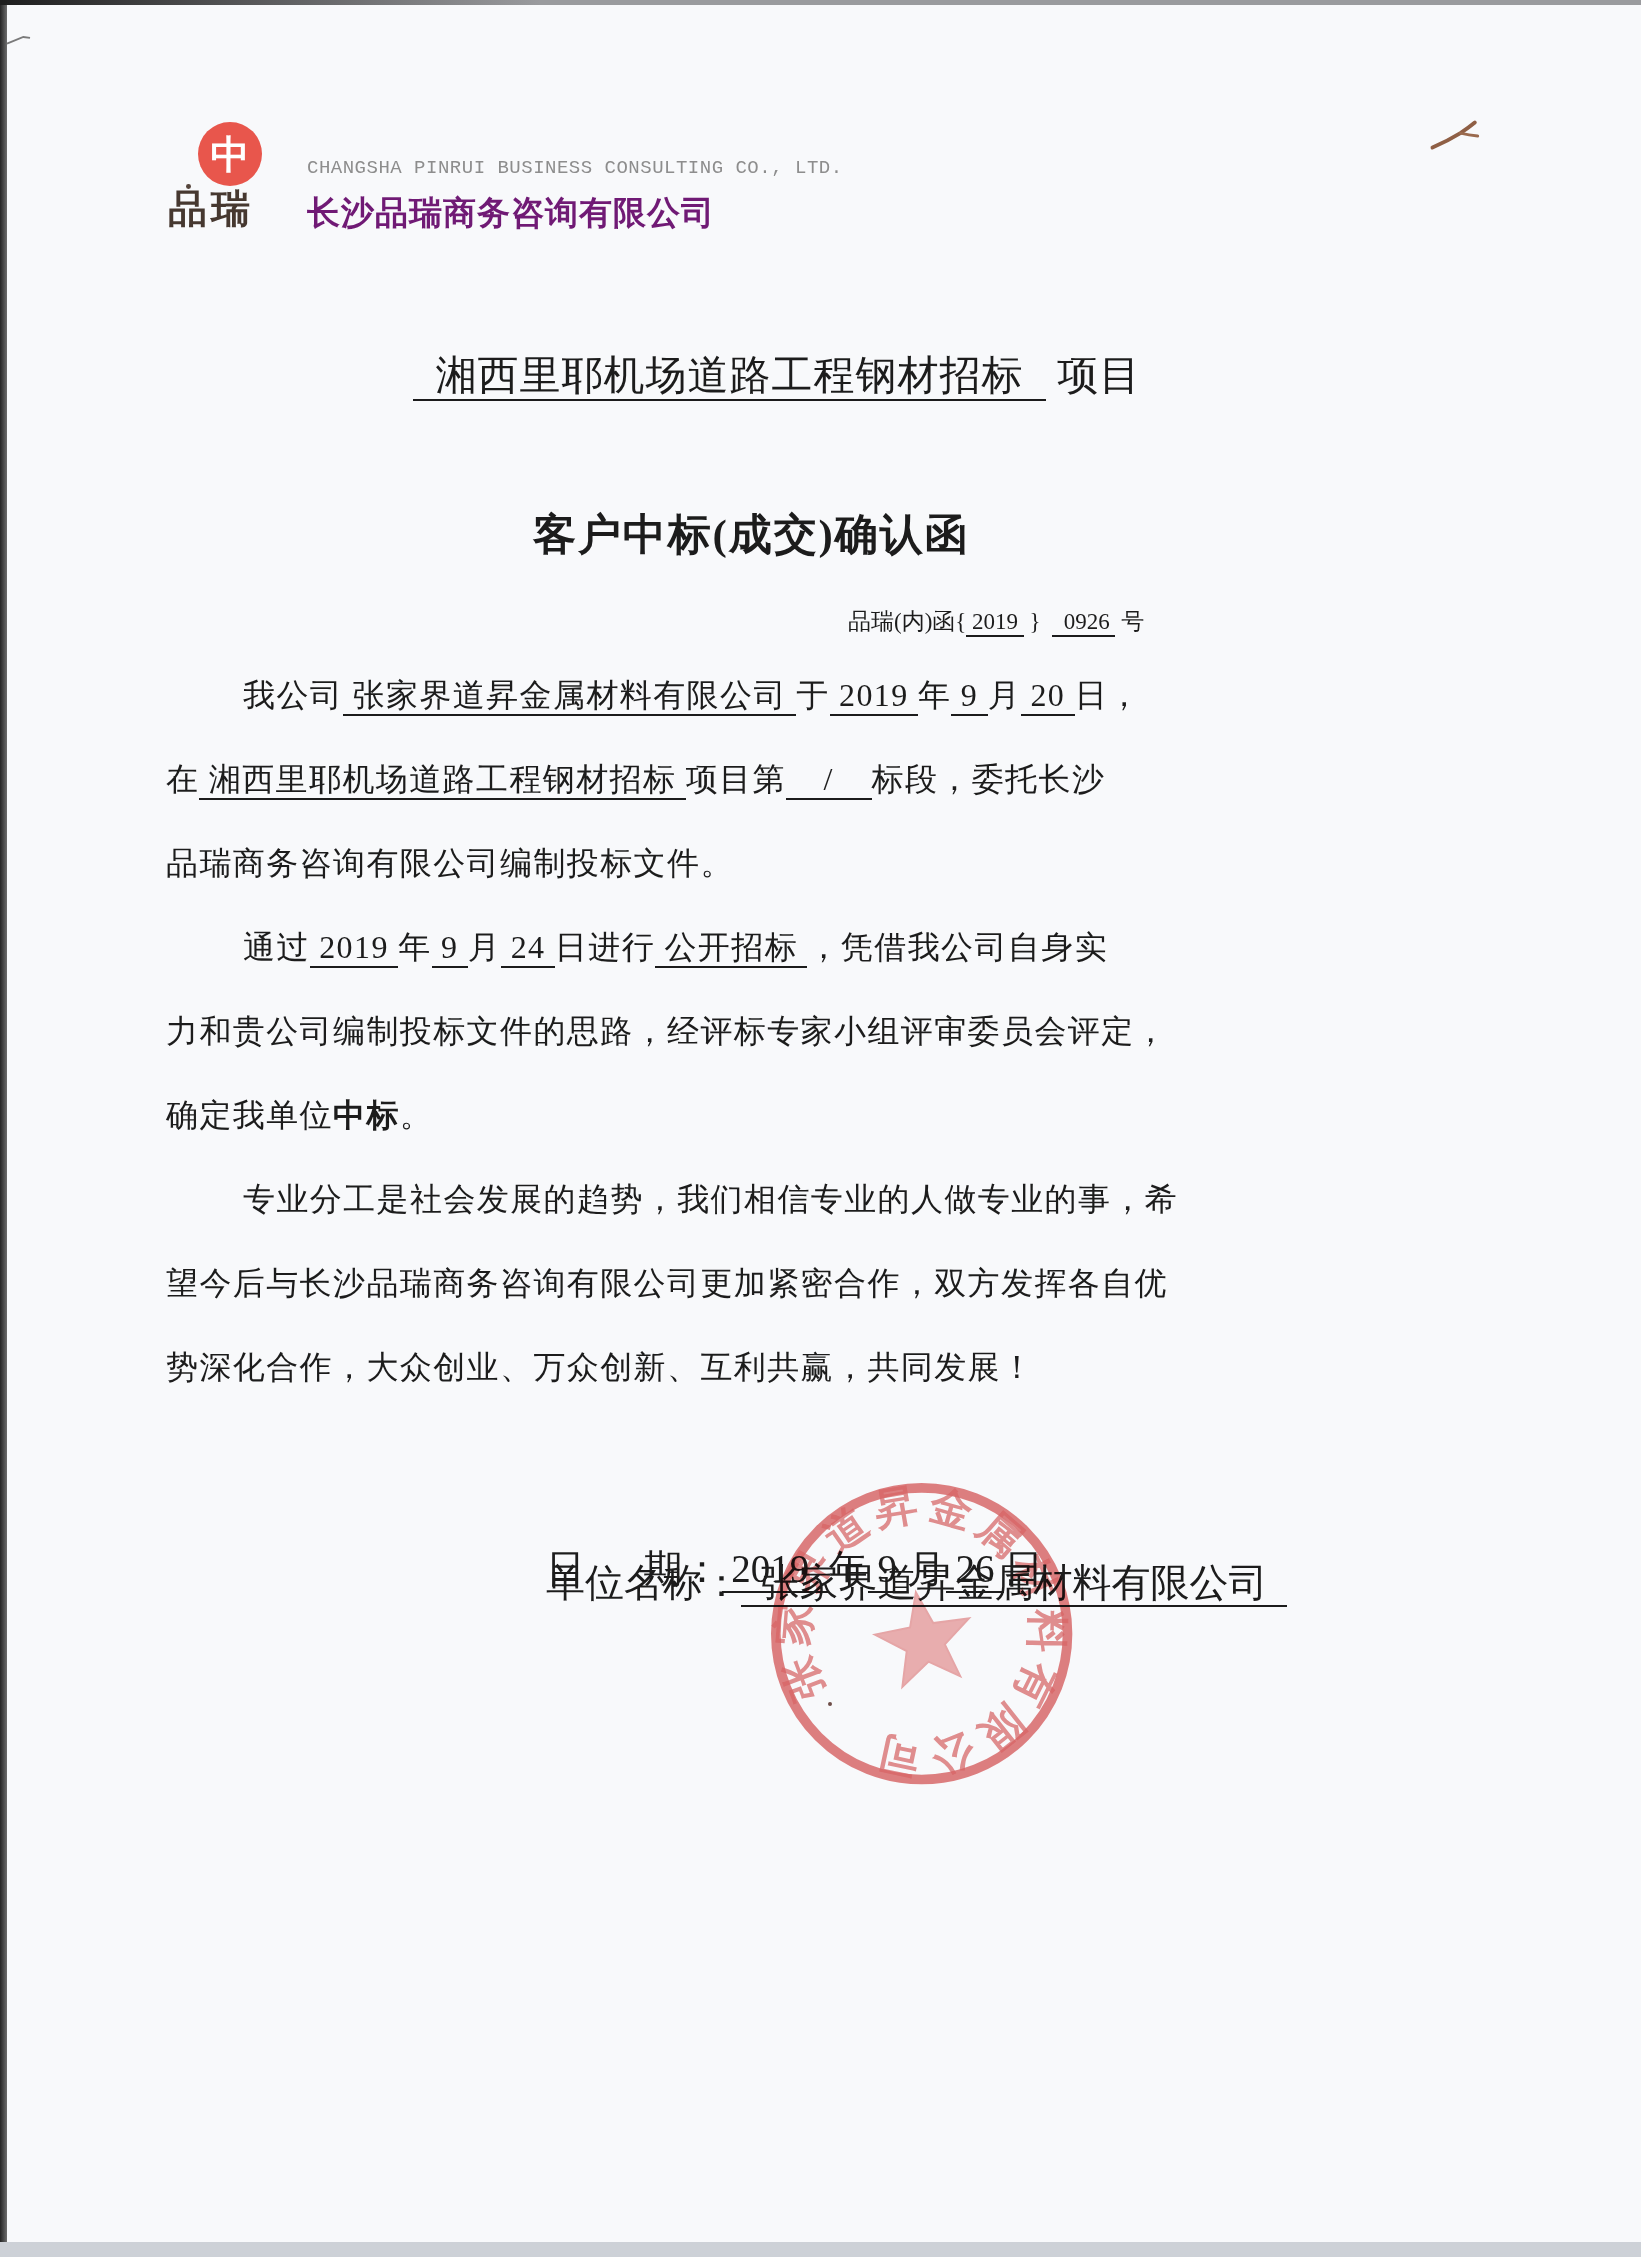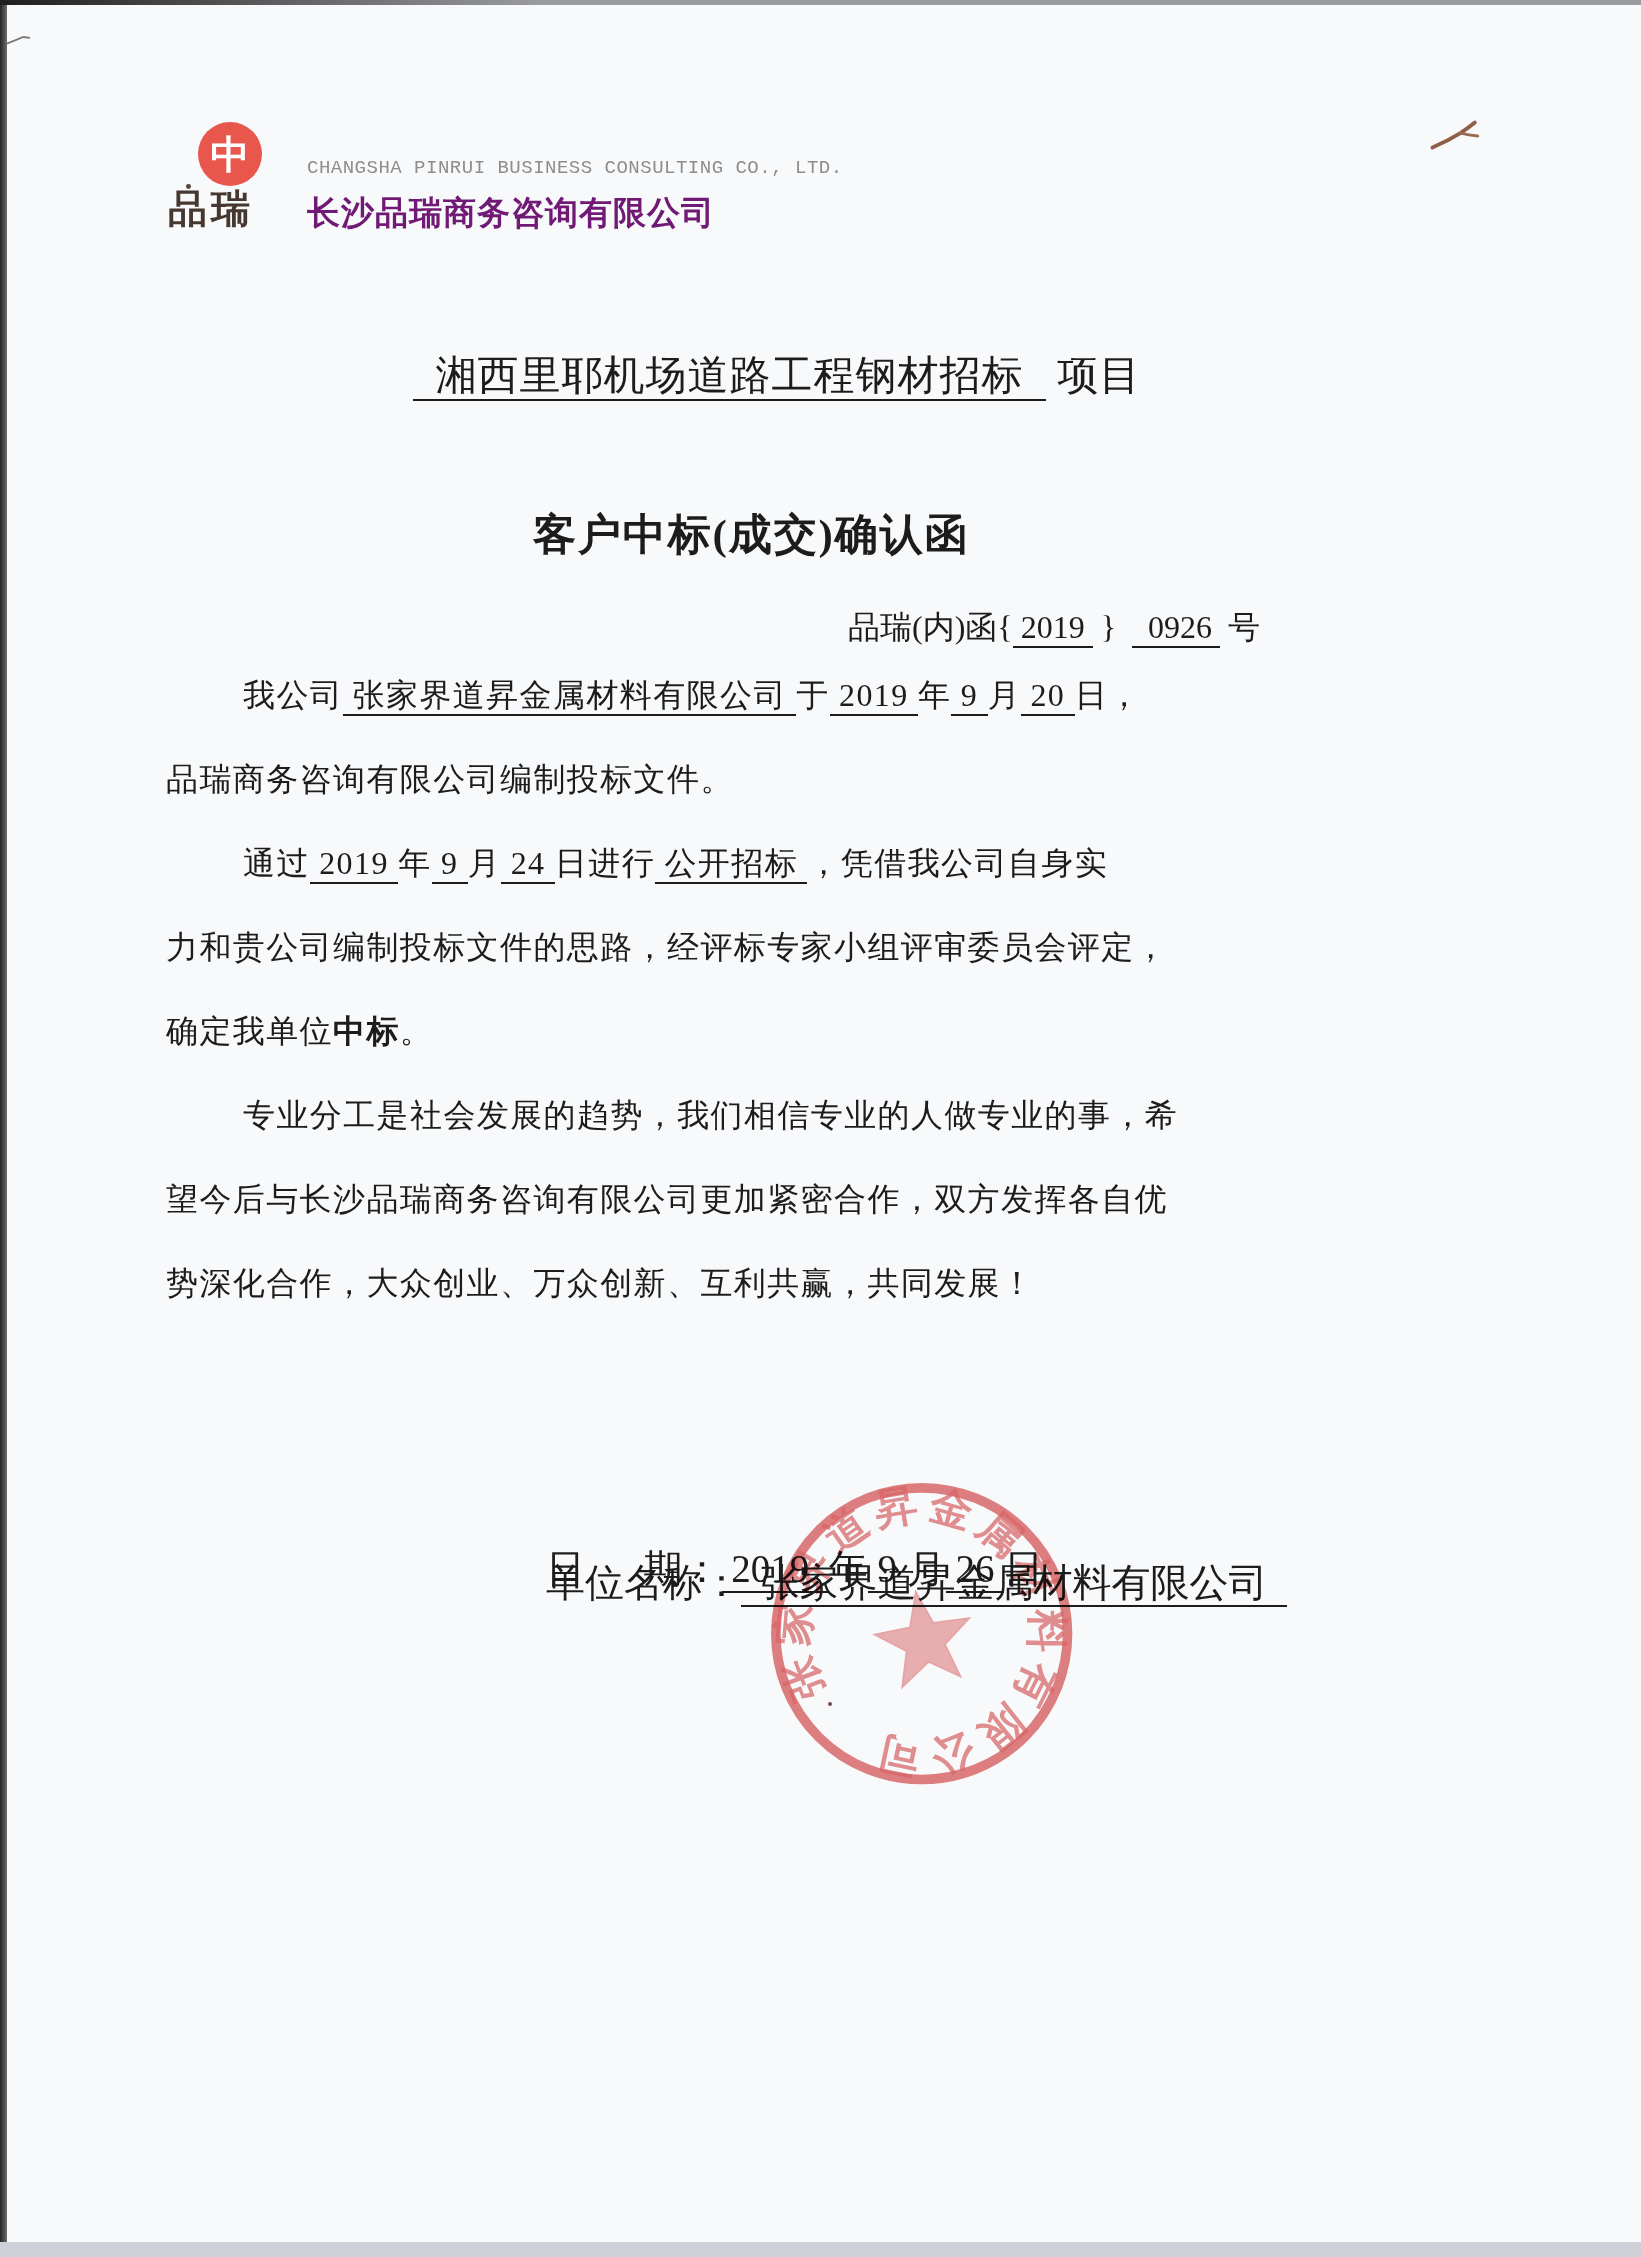--- a/index.html
+++ b/index.html
@@ -36,21 +36,21 @@
   .company-en{position:absolute;left:307px;top:157px;font-size:19px;color:#8d8d8d;
     font-family:Liberation Mono, monospace;letter-spacing:0.5px;white-space:pre;}
   .company-zh{position:absolute;left:307px;top:191px;font-size:33px;font-weight:bold;
     color:#701a75;letter-spacing:1px;white-space:pre;}
 
   
   .project-title{position:absolute;left:413px;top:348px;font-size:41px;font-weight:normal;
     letter-spacing:1px;white-space:pre;}
   .doc-title{position:absolute;left:533px;top:506px;font-size:43px;font-weight:bold;
     letter-spacing:1.9px;white-space:pre;}
-  .ref-line{position:absolute;left:848px;top:606px;font-size:32px;white-space:pre;}
+  .ref-line{position:absolute;left:848px;top:606px;font-size:23px;white-space:pre;}
 
   
   .body-block{position:absolute;left:166px;top:653px;width:1274px;font-size:32px;
     letter-spacing:1.4px;}
   .line{display:block;height:84px;line-height:84px;white-space:pre;}
   .ind{padding-left:77px;}
 
   
   .rich span.u{border-bottom:2.4px solid #1c1c1c;padding-bottom:1px;}
   .rich span.b{font-weight:bold;}
@@ -89,20 +89,21 @@
 <div class="logo-name">品瑞</div>
 <div class="company-en">CHANGSHA PINRUI BUSINESS CONSULTING CO., LTD.</div>
 <div class="company-zh">长沙品瑞商务咨询有限公司</div>
 
 <div class="project-title rich"><span class="u">  湘西里耶机场道路工程钢材招标  </span><span> 项目</span></div>
 <div class="doc-title">客户中标(成交)确认函</div>
 <div class="ref-line rich"><span>品瑞(内)函{</span><span class="u"> 2019 </span><span> }</span><span>  </span><span class="u">  0926 </span><span> 号</span></div>
 
 <div class="body-block">
   <span class="line ind rich"><span>我公司</span><span class="u"> 张家界道昇金属材料有限公司 </span><span>于</span><span class="u"> 2019 </span><span>年</span><span class="u"> 9 </span><span>月</span><span class="u"> 20 </span><span>日，</span></span>
+  <span class="line rich"><span>在</span><span class="u"> 湘西里耶机场道路工程钢材招标 </span><span>项目第</span><span class="u">    /    </span><span>标段，委托长沙</span></span>
   <span class="line rich"><span>品瑞商务咨询有限公司编制投标文件。</span></span>
   <span class="line ind rich"><span>通过</span><span class="u"> 2019 </span><span>年</span><span class="u"> 9 </span><span>月</span><span class="u"> 24 </span><span>日进行</span><span class="u"> 公开招标 </span><span>，凭借我公司自身实</span></span>
   <span class="line rich"><span>力和贵公司编制投标文件的思路，经评标专家小组评审委员会评定，</span></span>
   <span class="line rich"><span>确定我单位</span><span class="b">中标</span><span>。</span></span>
   <span class="line ind rich"><span>专业分工是社会发展的趋势，我们相信专业的人做专业的事，希</span></span>
   <span class="line rich"><span>望今后与长沙品瑞商务咨询有限公司更加紧密合作，双方发挥各自优</span></span>
   <span class="line rich"><span>势深化合作，大众创业、万众创新、互利共赢，共同发展！</span></span>
 </div>
 
 <div class="sig-name rich"><span>单位名称：</span><span class="u">  张家界道昇金属材料有限公司  </span></div>

